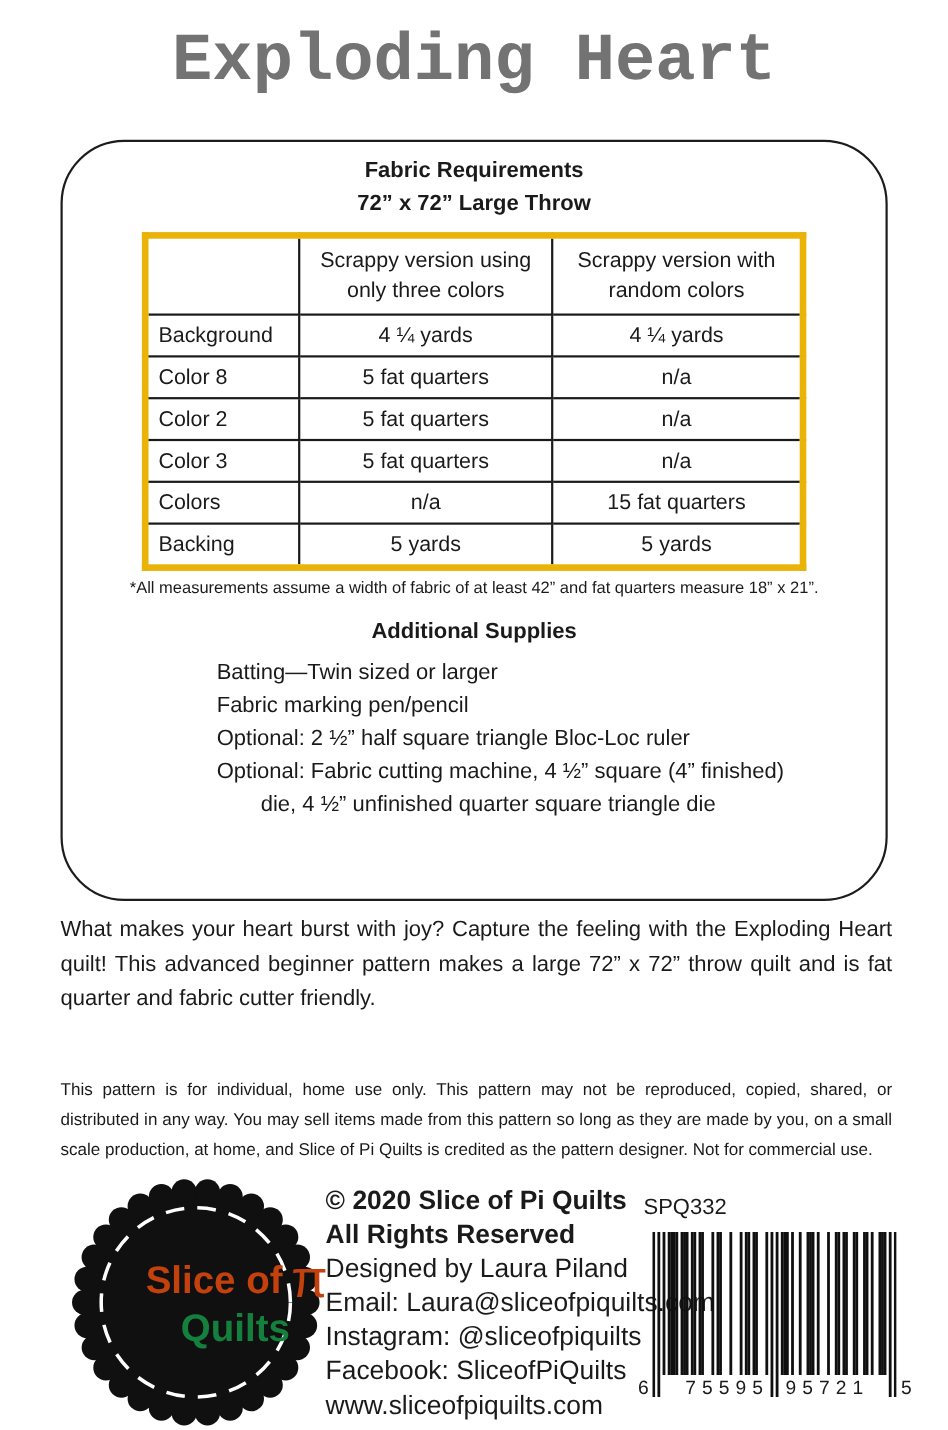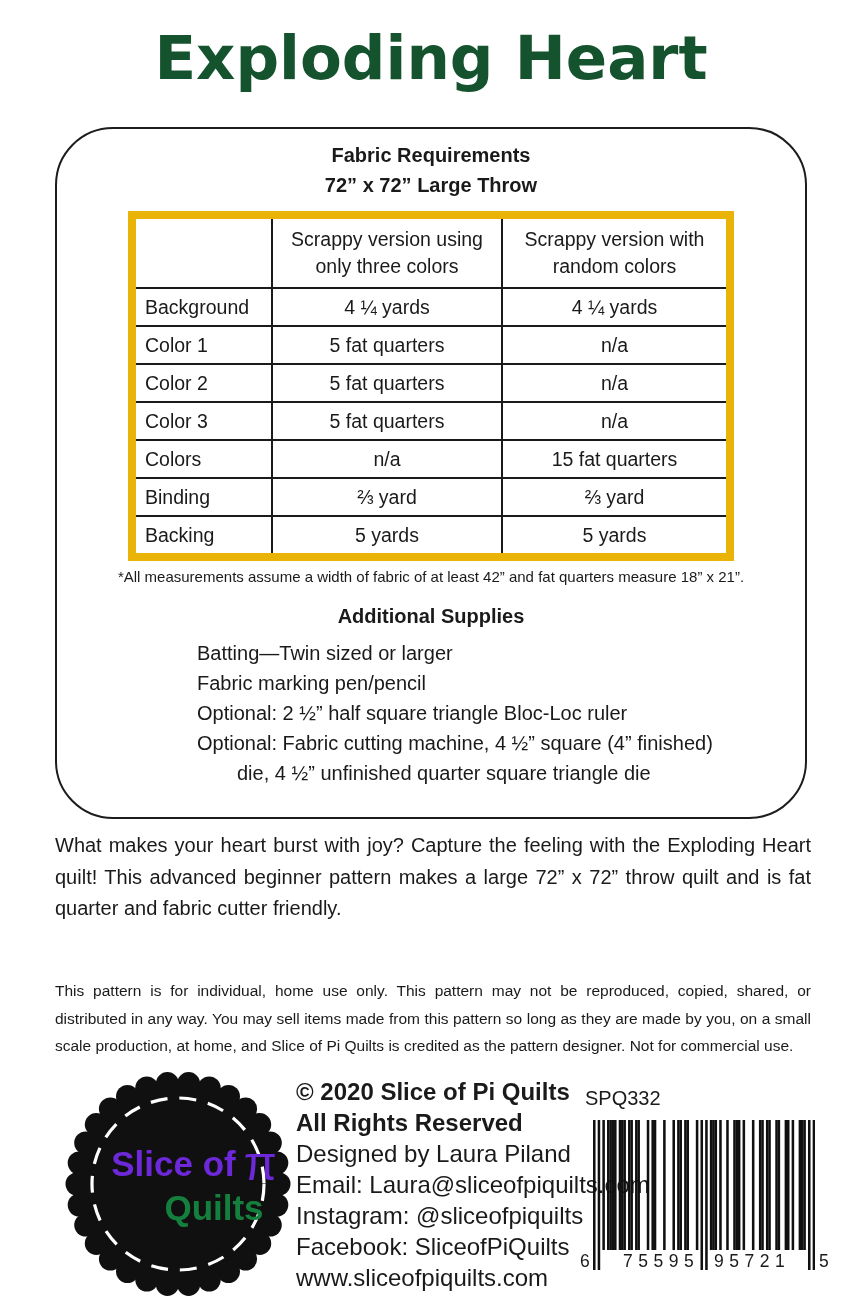--- a/index.html
+++ b/index.html
@@ -12,21 +12,21 @@
     font-family:"DejaVu Sans","Liberation Sans",sans-serif;
     font-size:61px;font-weight:bold;letter-spacing:0px;
   }
   .req-box{
     position:absolute;left:55px;top:127px;width:752px;height:692px;
     border:2px solid #1c1c1c;border-radius:58px;background:#ffffff;box-sizing:border-box;
   }
   .box-heading{margin-top:13px;text-align:center;font-size:20px;font-weight:bold;line-height:26px;}
   .box-subheading{margin-top:4px;text-align:center;font-size:20px;font-weight:bold;line-height:26px;}
   table.req{
-    border-collapse:collapse;margin:13px auto 0;border:8px solid #eab308;
+    border-collapse:collapse;margin:13px auto 0;border:6px solid #eab308;
     font-size:19.5px;
   }
   table.req th, table.req td{border:2px solid #1a1a1a;text-align:center;font-weight:normal;padding:0 10px;}
   table.req th{height:68px;line-height:27px;}
   table.req td{height:36px;}
   table.req .label-col{text-align:left;padding-left:9px;}
   col.c1{width:140px;} col.c2{width:230px;} col.c3{width:228px;}
   .footnote{margin-top:7px;text-align:center;font-size:15px;}
   .supplies-heading{margin-top:18px;text-align:center;font-size:20px;font-weight:bold;line-height:26px;}
   .supplies-list{margin:9px 0 0 140px;font-size:20px;}
@@ -36,22 +36,22 @@
     position:absolute;left:55px;top:830px;width:756px;margin:0;
     font-size:20px;line-height:31.5px;text-align:justify;
   }
   .legal{
     position:absolute;left:55px;top:977px;width:756px;margin:0;
     font-size:15.5px;line-height:27.5px;text-align:justify;
   }
   .logo{position:absolute;left:62px;top:1068px;width:232px;height:232px;}
   .logo svg{position:absolute;left:0;top:0;}
   .logo-text1{
-    position:absolute;left:16px;top:76px;width:232px;text-align:center;
-    color:#6d28d9;font-size:35px;font-weight:bold;line-height:40px;
+    position:absolute;left:4px;top:76px;width:232px;text-align:right;
+    color:#c2410c;font-size:35px;font-weight:bold;line-height:40px;
   }
   .logo-text1 .pi{font-size:48px;font-weight:normal;margin-left:8px;line-height:40px;vertical-align:-4px;}
   .logo-text2{
     position:absolute;left:0;top:120px;width:232px;padding-left:72px;box-sizing:border-box;
     text-align:center;color:#15803d;font-size:35px;font-weight:bold;line-height:40px;
   }
   .contact{position:absolute;left:296px;top:1076px;width:290px;font-size:24px;}
   .c-line{line-height:31px;white-space:nowrap;}
   .c-line.bold{font-weight:bold;}
   .barcode-block{position:absolute;left:585px;top:1086px;width:240px;}
@@ -61,21 +61,21 @@
   .bc-first{left:-13px;}
   .bc-g1{left:30px;letter-spacing:5.5px;}
   .bc-g2{left:121px;letter-spacing:5.5px;}
   .bc-last{left:226px;}
 </style>
 </head>
 <body>
 
 <div class="page">
 
-  <h1 class="page-title" style="color: #14532d;">Exploding Heart</h1>
+  <h1 class="page-title" style="color: #737373; font-family: Liberation Mono, monospace;">Exploding Heart</h1>
 
   <div class="req-box">
     <div class="box-heading">Fabric Requirements</div>
     <div class="box-subheading">72” x 72” Large Throw</div>
 
     <table class="req">
       <colgroup>
           <col class="c1">
           <col class="c2">
           <col class="c3">
@@ -87,43 +87,38 @@
             <th>Scrappy version with random colors</th>
           </tr>
         </thead>
       <tbody>
           <tr>
             <td class="label-col">Background</td>
             <td>4 ¼ yards</td>
             <td>4 ¼ yards</td>
           </tr>
           <tr>
-            <td class="label-col">Color 1</td>
+            <td class="label-col">Color 8</td>
             <td>5 fat quarters</td>
             <td>n/a</td>
           </tr>
           <tr>
             <td class="label-col">Color 2</td>
             <td>5 fat quarters</td>
             <td>n/a</td>
           </tr>
           <tr>
             <td class="label-col">Color 3</td>
             <td>5 fat quarters</td>
             <td>n/a</td>
           </tr>
           <tr>
             <td class="label-col">Colors</td>
             <td>n/a</td>
             <td>15 fat quarters</td>
-          </tr>
-          <tr>
-            <td class="label-col">Binding</td>
-            <td>⅔ yard</td>
-            <td>⅔ yard</td>
           </tr>
           <tr>
             <td class="label-col">Backing</td>
             <td>5 yards</td>
             <td>5 yards</td>
           </tr>
         </tbody>
     </table>
 
     <div class="footnote">*All measurements assume a width of fabric of at least 42” and fat quarters measure 18” x 21”.</div>

